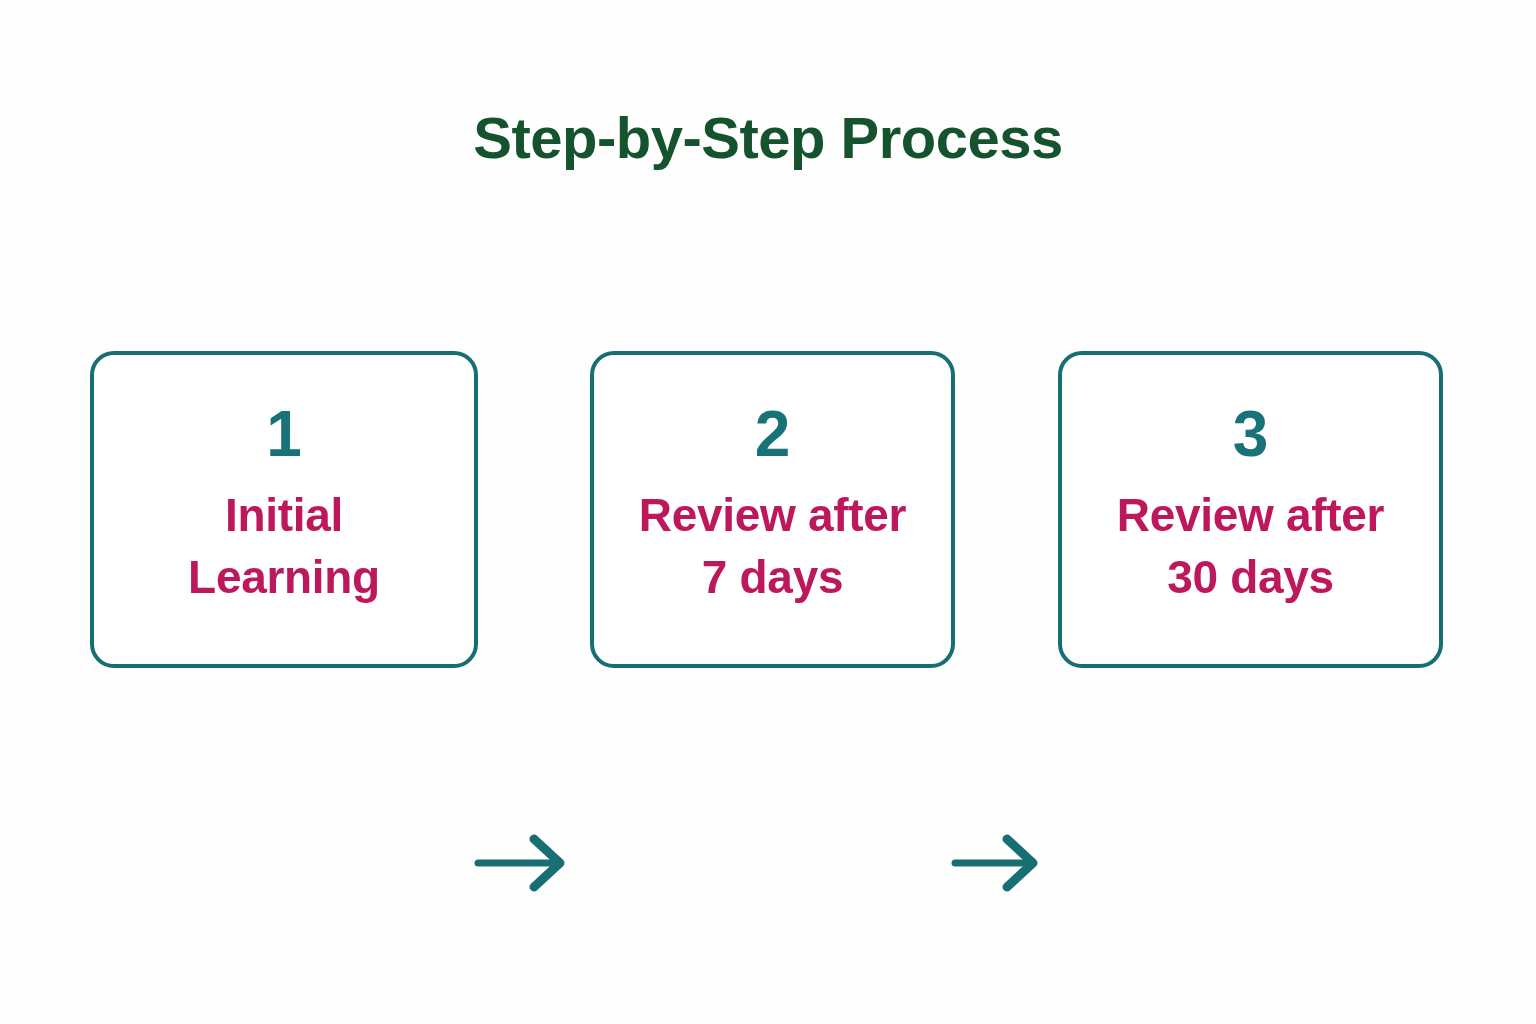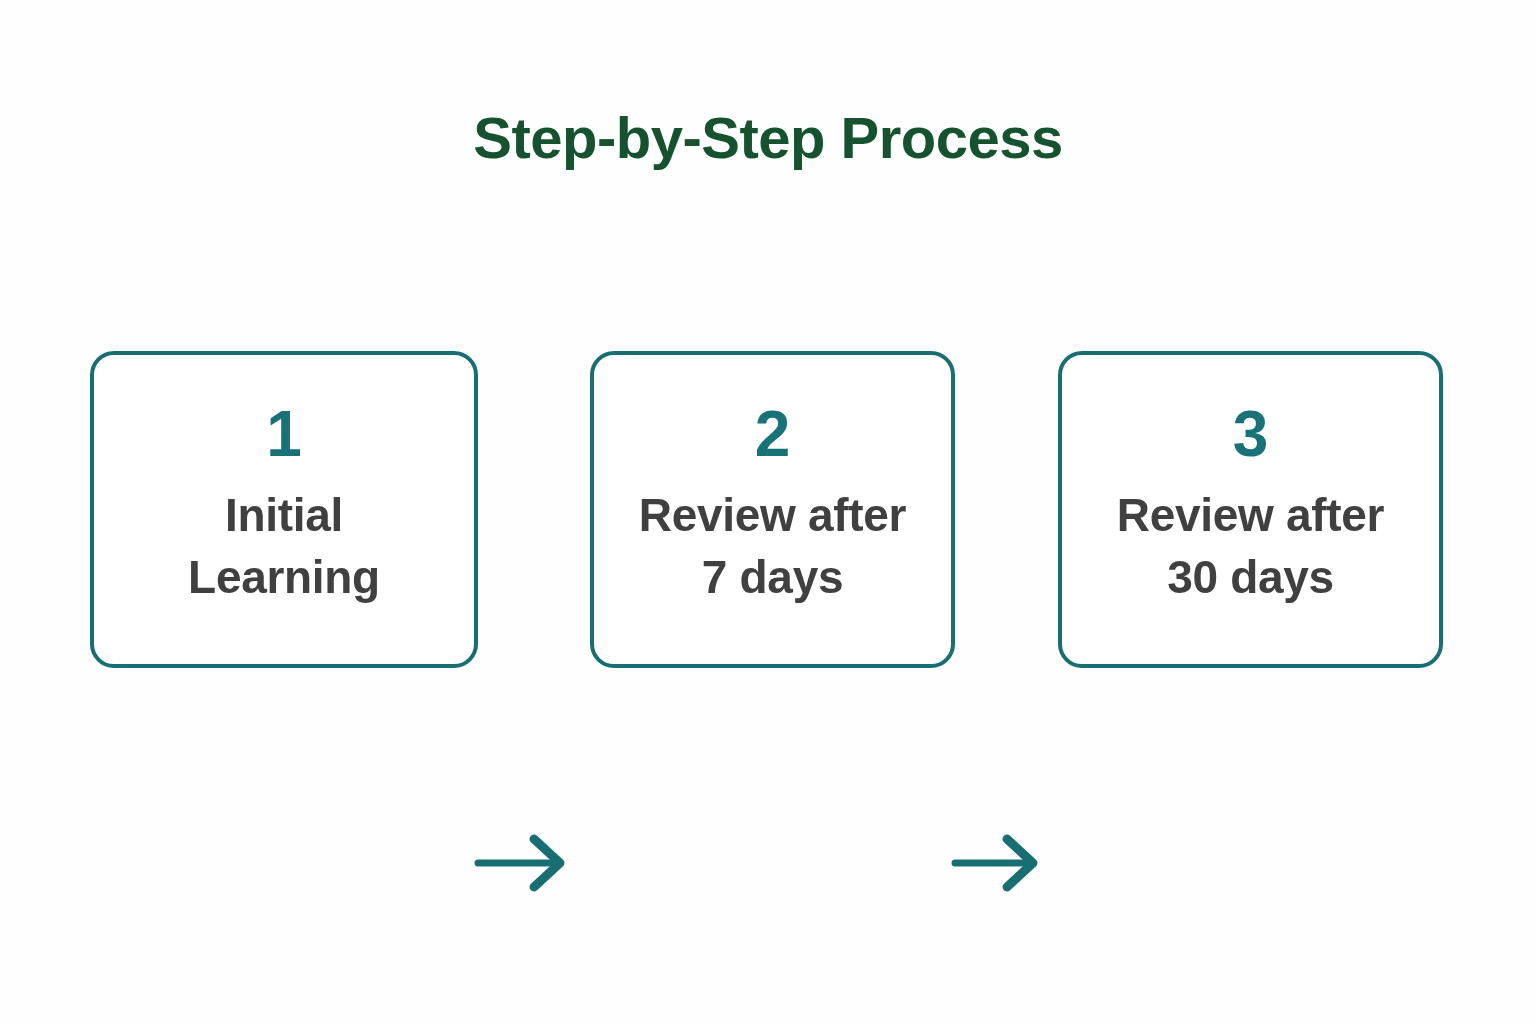--- a/index.html
+++ b/index.html
@@ -59,21 +59,21 @@
     font-size: 64px;
     font-weight: 700;
     color: #177377;
     line-height: 1.0;
     margin-bottom: 18px;
     margin-top: -10px;
   }
   .step-label {
     font-size: 46px;
     font-weight: 700;
-    color: #404040;
+    color: #be185d;
     line-height: 62px;
     text-align: center;
     letter-spacing: -0.3px;
     white-space: pre-line;
     padding: 0 6px;
   }
 
   .connector {
     position: absolute;
     top: 482px;

